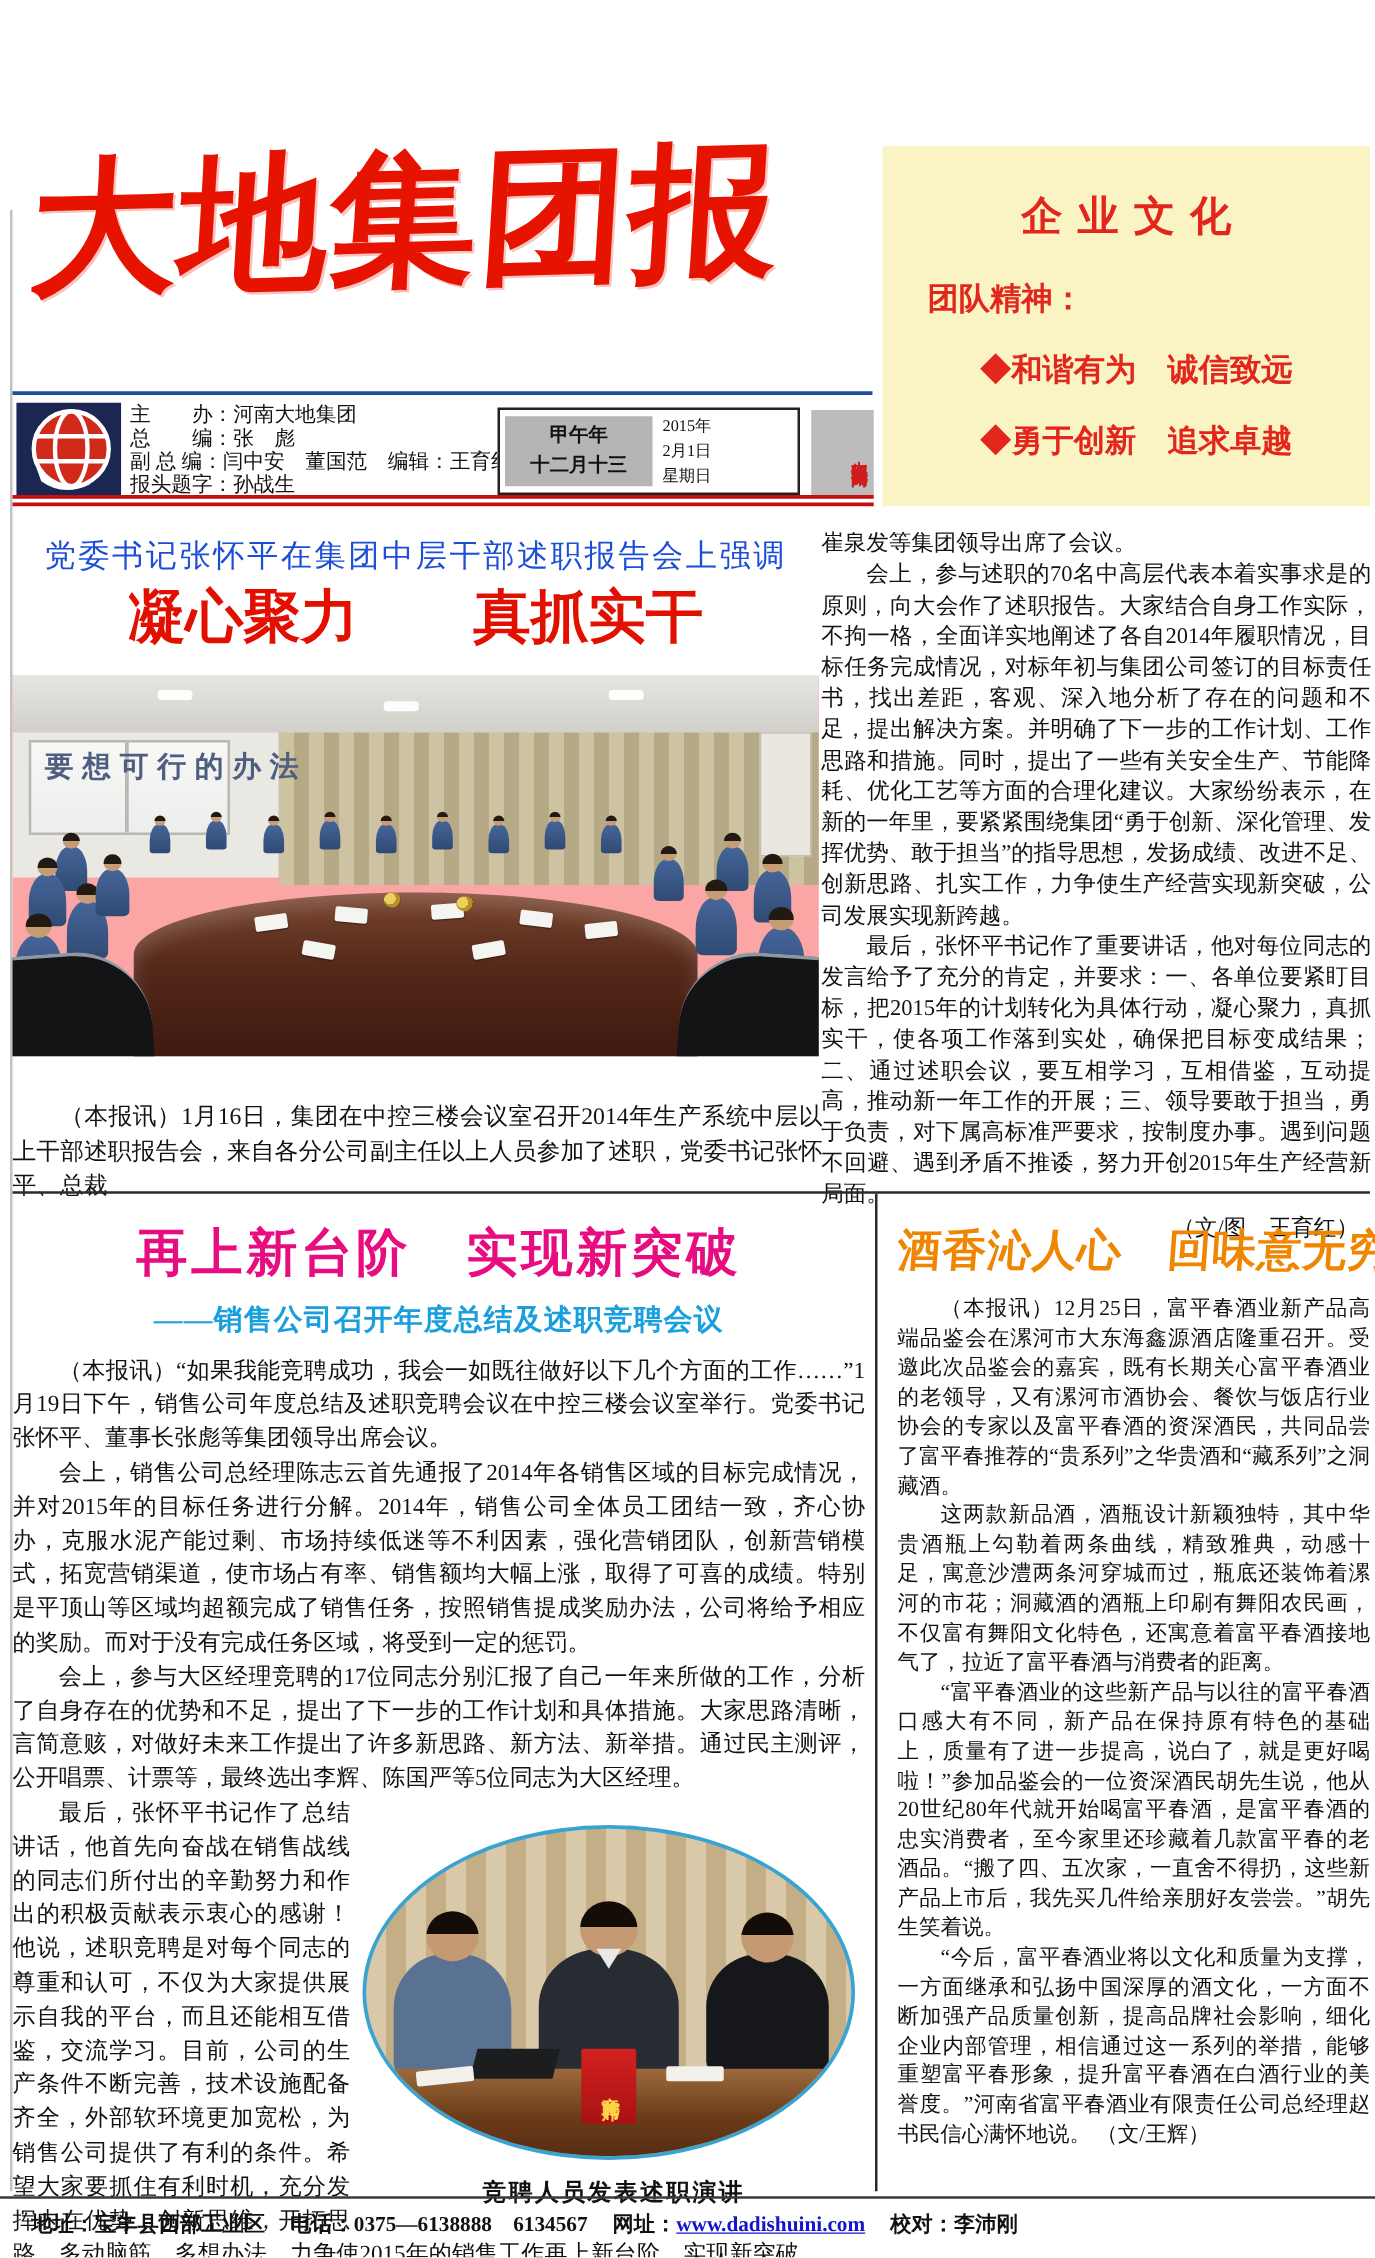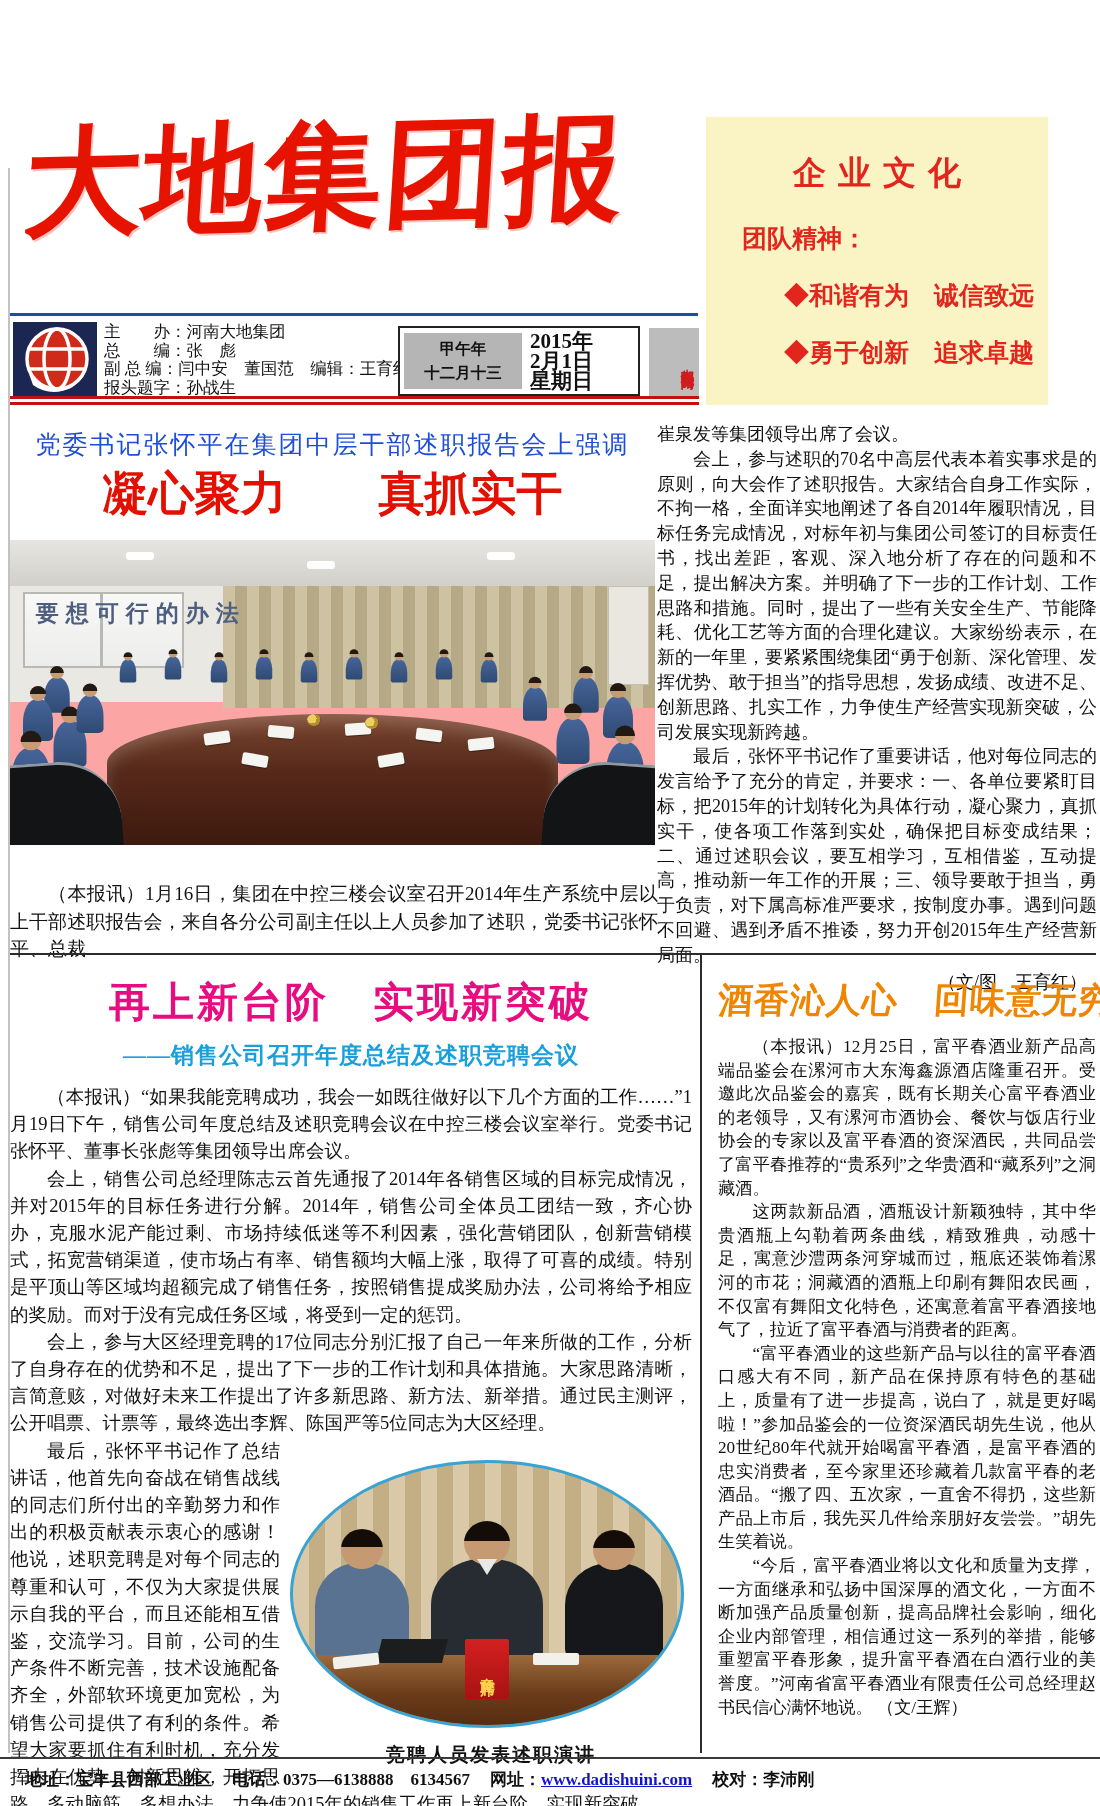--- a/index.html
+++ b/index.html
@@ -16,28 +16,28 @@
   .issue{left:232px;top:286px;width:160px;text-align:center;background:#fff;z-index:2;font-family:"Liberation Serif",serif;}
   .issue .no{font-size:19px;font-weight:bold;}
   .issue .total{font-size:17px;font-weight:bold;margin-top:2px;}
   .logo{left:13px;top:322px;width:84px;height:74px;}
   .mh-info{left:104px;top:323px;width:300px;font-size:16.5px;line-height:18.6px;font-weight:500;
            font-family:"Liberation Serif",serif;white-space:nowrap;}
   .datebox{left:398px;top:326px;width:242px;height:70px;border:2px solid #222;box-sizing:border-box;
            display:flex;align-items:center;padding:4px;gap:8px;background:#fff;}
   .lunar{flex:0 0 118px;height:56px;background:#b5b5b5;display:flex;flex-direction:column;justify-content:center;
          align-items:center;font-size:15.5px;font-weight:bold;line-height:24px;color:#101010;}
-  .greg{font-size:21px;font-weight:bold;line-height:20px;white-space:nowrap;}
+  .greg{font-size:13px;font-weight:normal;line-height:20px;white-space:nowrap;}
   .badge{left:649px;top:328px;width:50px;height:68px;background:#bcbcbc;writing-mode:vertical-rl;
          color:#cf1d1d;font-weight:bold;font-size:13.5px;line-height:1.75;letter-spacing:1px;
          display:flex;justify-content:center;padding:2px 0;box-sizing:border-box;text-align:center;}
   .dbl-line{left:10px;top:396px;width:689px;height:9px;border-top:3px solid #c41010;border-bottom:3px solid #c41010;box-sizing:border-box;}
 
   
-  .culture{left:706px;top:117px;width:342px;height:288px;background:#faf4c5;box-sizing:border-box;padding-top:34px;
+  .culture{left:706px;top:117px;width:390px;height:288px;background:#faf4c5;box-sizing:border-box;padding-top:34px;
            font-family:"Liberation Sans",sans-serif;color:#e3261d;}
   .cu-title{text-align:center;font-size:33px;font-weight:900;letter-spacing:12px;padding-left:12px;}
   .cu-sub{margin:26px 0 0 36px;font-size:25px;font-weight:bold;}
   .cu-item{margin:24px 0 0 78px;font-size:25px;font-weight:bold;white-space:nowrap;}
 
   
   .kicker{left:10px;top:428px;width:645px;text-align:center;font-size:25px;letter-spacing:2px;color:#1d4ed8;}
   .headline1{left:10px;top:463px;width:645px;text-align:center;font-family:"Liberation Sans",sans-serif;
              font-weight:900;font-size:46px;color:#e21000;white-space:nowrap;}
   .photo1{left:10px;top:540px;width:645px;height:305px;overflow:hidden;background:#fca5a5;}

